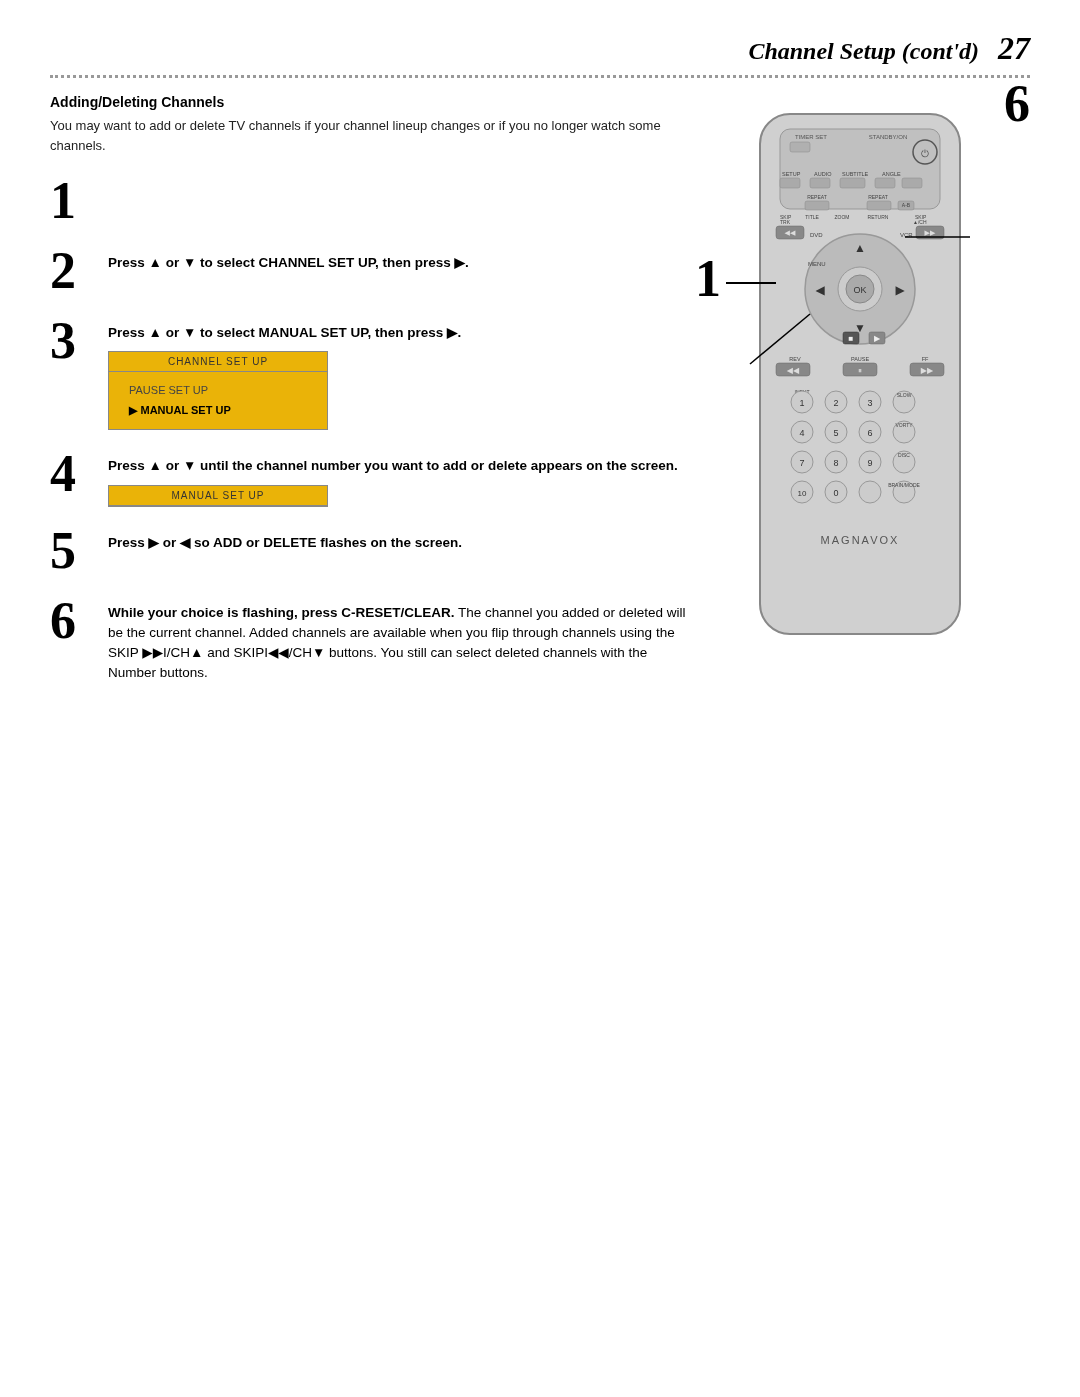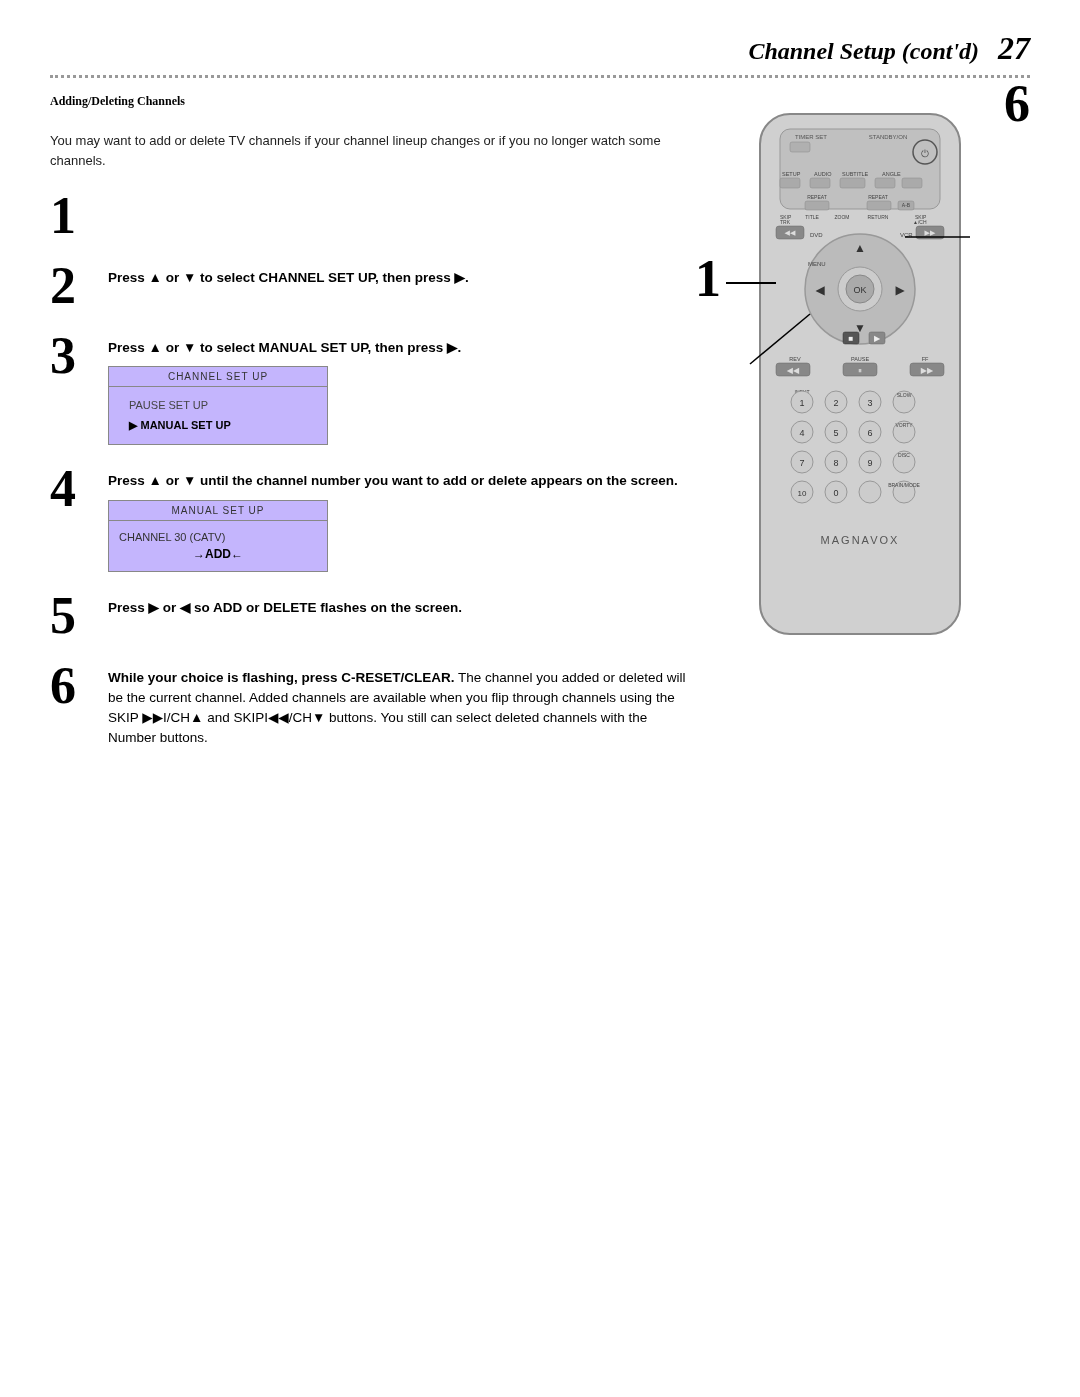--- a/index.html
+++ b/index.html
@@ -39,24 +39,23 @@
       margin-left: 15px;
     }
     
     .dotted-line {
       border: none;
       border-top: 3px dotted #999;
       margin: 4px 0 16px 0;
     }
     
     .section-title {
-      font-size: 12px;
-      font-weight: bold;
-      margin-bottom: 22px;
-      font-family: Liberation Serif, serif;
+      font-size: 14px;
+      font-weight: bold;
+      margin-bottom: 6px;
     }
     .section-subtitle {
       font-size: 13px;
       color: #222;
       margin-bottom: 20px;
       line-height: 1.5;
     }
     
     .main-layout {
       display: flex;
@@ -96,21 +95,21 @@
       font-size: 13.5px;
       line-height: 1.5;
       margin-bottom: 6px;
     }
     .step-text b {
       font-weight: bold;
     }
     
     .menu-box {
       border: 1px solid #888;
-      background: #c4b5fd;
+      background: #eab308;
       width: 220px;
       padding: 0;
       margin-top: 8px;
     }
     .menu-box-title {
       text-align: center;
       font-size: 10px;
       letter-spacing: 1px;
       color: #333;
       padding: 4px 0;
@@ -194,24 +193,20 @@
       </div>
 
       <div class="step">
         <div class="step-num">4</div>
         <div class="step-content">
           <div class="step-text">
             <b>Press ▲ or ▼ until the channel number you want to add or delete appears on the screen.</b>
           </div>
           <div class="menu-box">
             <div class="menu-box-title">MANUAL SET UP</div>
-            <div class="menu-box-content">
-              <div class="menu-box-row">CHANNEL  30  (CATV)</div>
-              <div class="menu-box-row selected" style="text-align:center; font-size:12px;">→ADD←</div>
-            </div>
           </div>
         </div>
       </div>
 
       <div class="step">
         <div class="step-num">5</div>
         <div class="step-content">
           <div class="step-text">
             <b>Press ▶ or ◀ so ADD or DELETE flashes on the screen.</b>
           </div>

